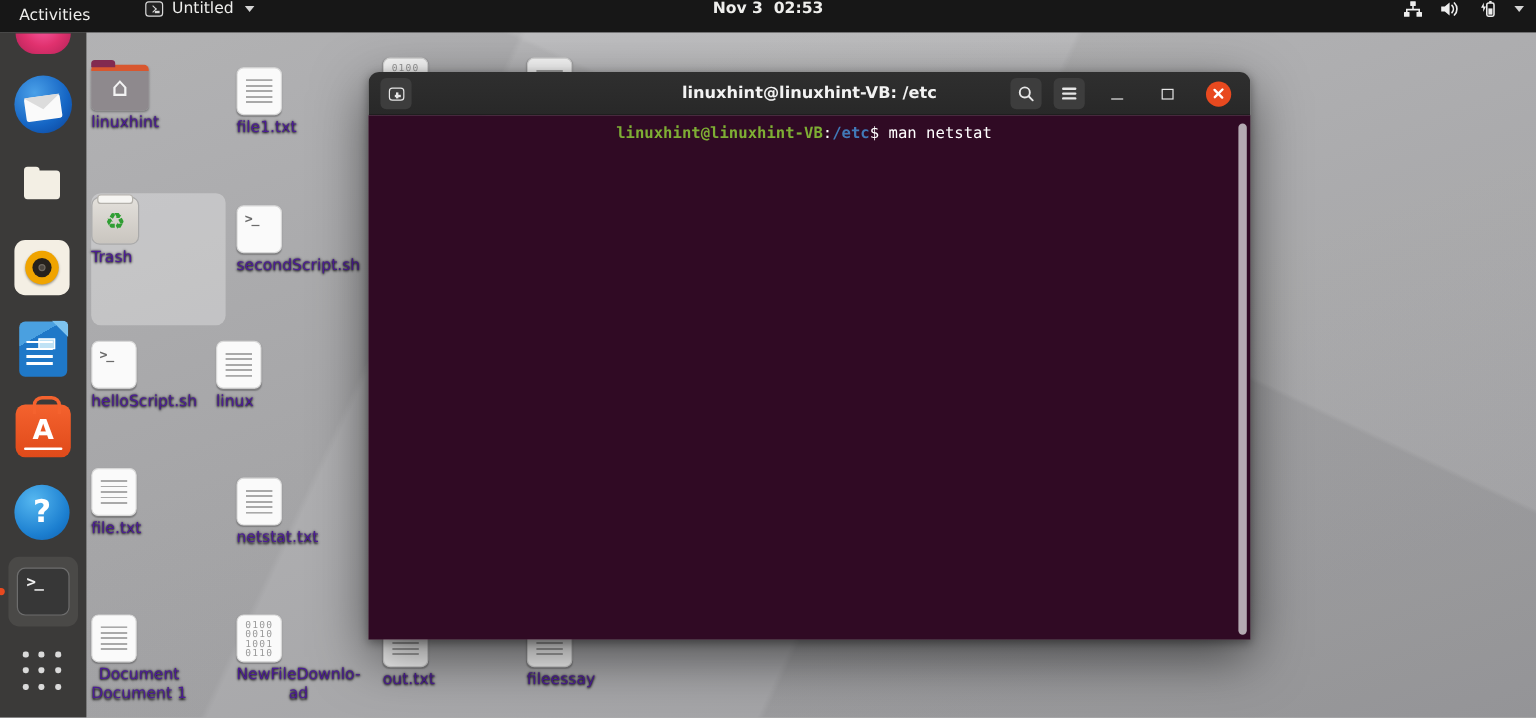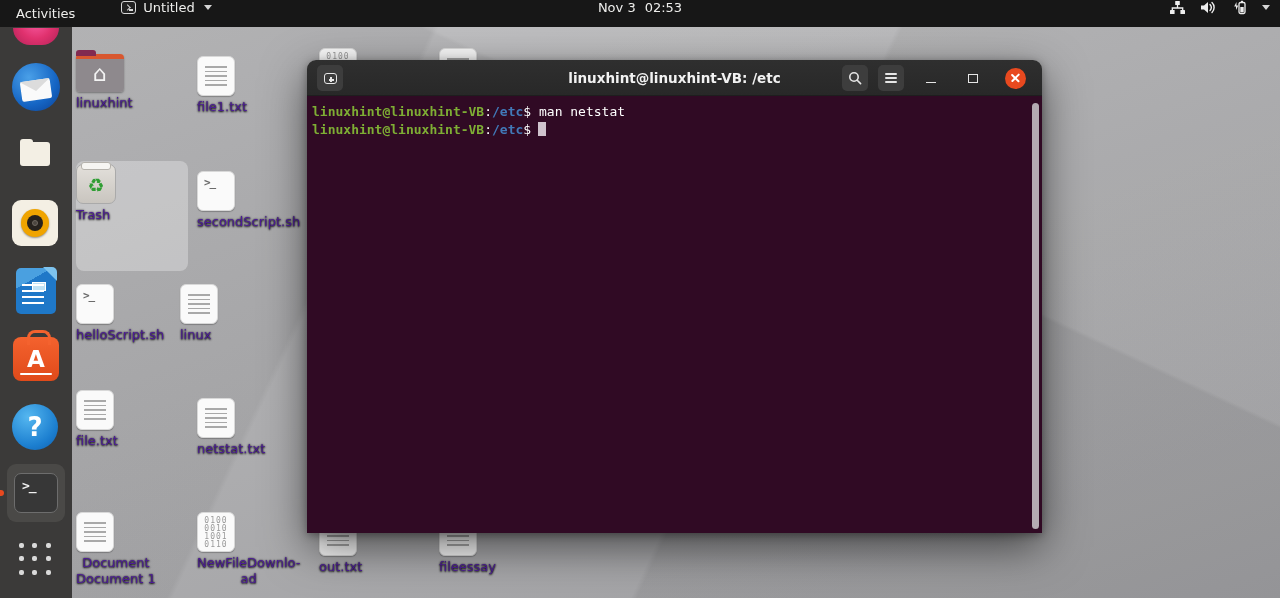--- a/index.html
+++ b/index.html
@@ -28,21 +28,21 @@
   .tb-activities { padding:0 16px; height:27px; display:flex; align-items:center; cursor:default; }
   .tb-app { display:flex; align-items:center; gap:7px; margin-left:30px; }
   .tb-term-ico { width:15px; height:13px; border:1px solid #d9d9d9; border-radius:3px;
     position:relative; background:#222; }
   .tb-term-ico::before { content:""; position:absolute; left:3px; top:3px; width:4px; height:4px;
     border-right:1.4px solid #d9d9d9; border-bottom:1.4px solid #d9d9d9;
     transform:rotate(-45deg) scale(.9); }
   .tb-term-ico::after { content:""; position:absolute; left:7px; bottom:2.5px; width:4px; height:1.4px; background:#d9d9d9; }
   .chev { display:inline-block; width:0; height:0; border-left:4px solid transparent;
     border-right:4px solid transparent; border-top:5px solid #d5d5d5; margin-left:2px; }
-  .tb-clock { position:absolute; left:50%; transform:translateX(-50%); display:flex; gap:9px; font-weight:400;}
+  .tb-clock { position:absolute; left:50%; transform:translateX(-50%); display:flex; gap:9px; font-weight:700;}
   .tb-tray { position:absolute; right:10px; display:flex; align-items:center; gap:13px; }
   .tb-tray svg { display:block; }
 
   
   .dock {
     position:absolute; left:0; top:27px; width:72px; height:571px;
     background:#3b3a39; z-index:30;
   }
   .dock-item { position:absolute; left:0; width:72px; display:flex; justify-content:center; }
   .dk-ico { width:48px; height:48px; position:relative; }
@@ -159,21 +159,21 @@
   .max-btn { right:56px; } .max-g { width:10px; height:9px; border:1.5px solid #e6e6e6; }
   .close-btn { right:14px; }
   .close-circle { width:21px; height:21px; border-radius:50%; background:#e8491f; position:relative; }
   .close-circle::before, .close-circle::after { content:""; position:absolute; left:5.2px; top:9.7px;
     width:10.5px; height:1.7px; background:#fff; border-radius:1px; }
   .close-circle::before { transform:rotate(45deg); } .close-circle::after { transform:rotate(-45deg); }
 
   .term-body { flex:1; background:#300a24; position:relative;
     font-family:"DejaVu Sans Mono", "Liberation Mono", monospace; font-size:13px;
     padding:7px 14px 0 5px; color:#fff; }
-  .term-line { white-space:pre; line-height:17.5px; }
+  .term-line { white-space:pre; line-height:17.5px;text-align:center; }
   .p-user { color:#7eae34; font-weight:bold; }
   .p-path { color:#4179b8; font-weight:bold; }
   .cursor { display:inline-block; width:8px; height:14px; background:#cfc3cd; margin-left:7px;
     vertical-align:-2px; }
   .term-scrollbar { position:absolute; right:3px; top:7px; bottom:4px; width:7px;
     background:#b4aab2; border-radius:4px; }
 </style>
 </head>
 <body>
 
@@ -370,16 +370,15 @@
     </div>
     <div class="win-ctl max-btn">
       <span class="max-g"></span>
     </div>
     <div class="win-ctl close-btn">
       <span class="close-circle"></span>
     </div>
   </div>
   <div class="term-body">
     <div class="term-line"><span class="p-user">linuxhint@linuxhint-VB</span><span>:</span><span class="p-path">/etc</span><span>$</span><span> man netstat</span></div>
-    <div class="term-line"><span class="p-user">linuxhint@linuxhint-VB</span><span>:</span><span class="p-path">/etc</span><span>$</span><span></span><span class="cursor"></span></div>
     <div class="term-scrollbar"></div>
   </div>
 </div>
 
 </body></html>

